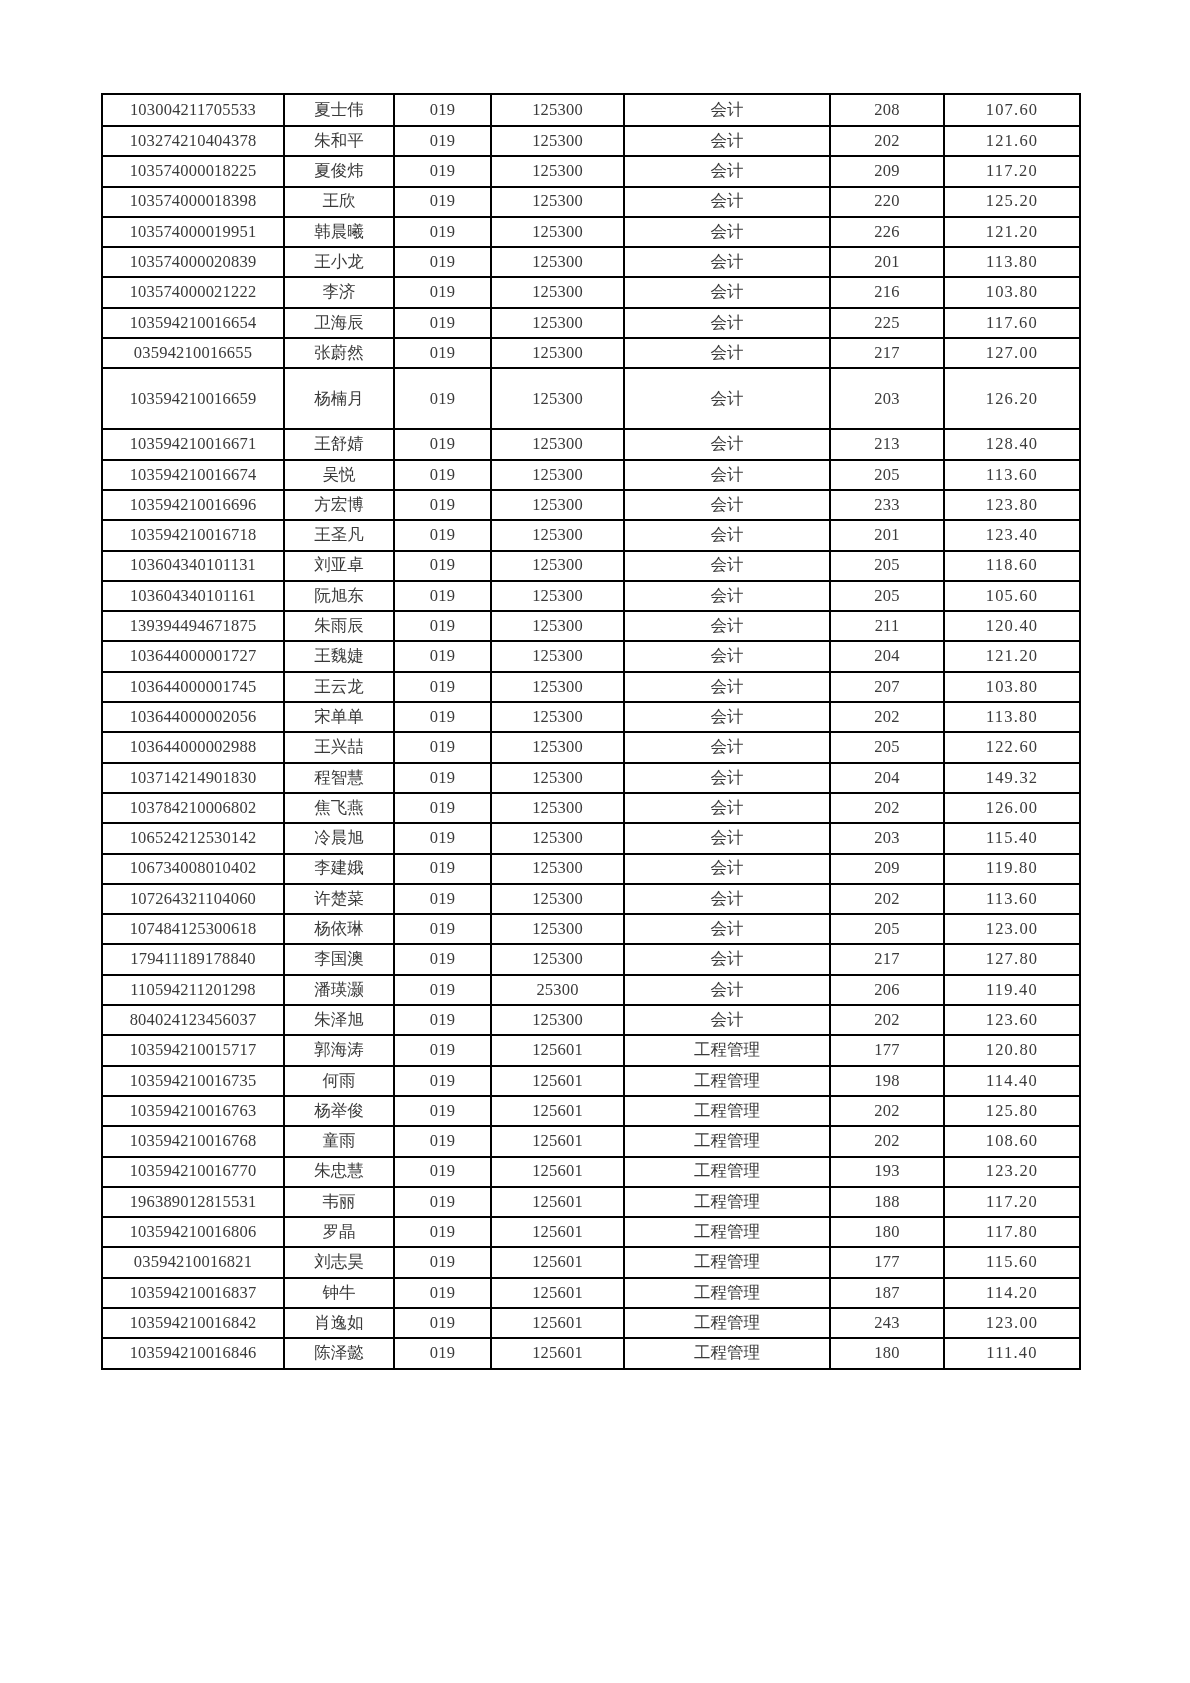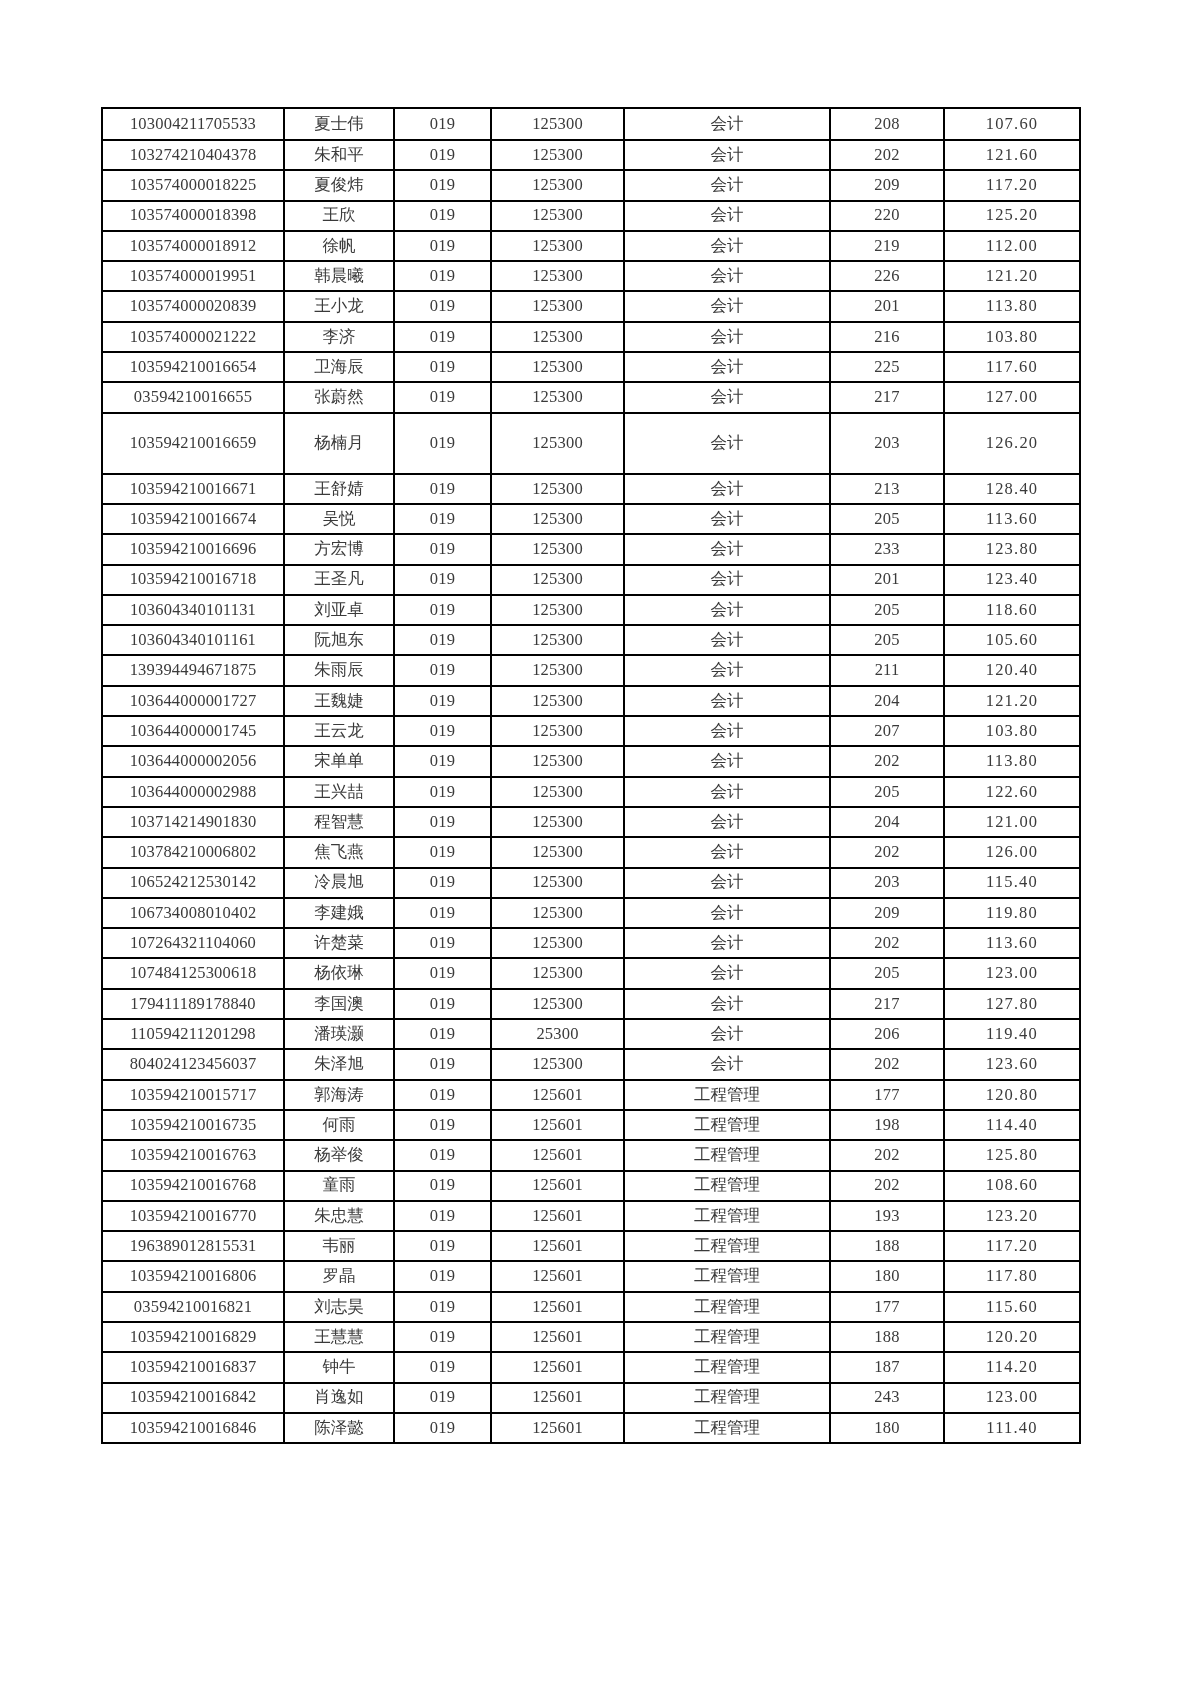--- a/index.html
+++ b/index.html
@@ -11,21 +11,21 @@
       width: 1190px;
       height: 1683px;
       position: relative;
       overflow: hidden;
       font-family: "Liberation Serif", "DejaVu Serif", serif;
       color: #3a3a3a;
     }
     #score-table {
       position: absolute;
       left: 101px;
-      top: 107px;
+      top: 93px;
       border-collapse: collapse;
       table-layout: fixed;
       width: 978px;
     }
     #score-table td {
       border: 2px solid #000000;
       text-align: center;
       vertical-align: middle;
       font-size: 16.5px;
       height: 28.3px;
@@ -90,29 +90,20 @@
       <tr>
         <td class="num">103574000018398</td>
         <td>王欣</td>
         <td class="num">019</td>
         <td class="num">125300</td>
         <td>会计</td>
         <td class="num">220</td>
         <td class="score">125.20</td>
       </tr>
       <tr>
-        <td class="num">103574000018912</td>
-        <td>徐帆</td>
-        <td class="num">019</td>
-        <td class="num">125300</td>
-        <td>会计</td>
-        <td class="num">219</td>
-        <td class="score">112.00</td>
-      </tr>
-      <tr>
         <td class="num">103574000019951</td>
         <td>韩晨曦</td>
         <td class="num">019</td>
         <td class="num">125300</td>
         <td>会计</td>
         <td class="num">226</td>
         <td class="score">121.20</td>
       </tr>
       <tr>
         <td class="num">103574000020839</td>
@@ -258,21 +249,21 @@
         <td class="num">205</td>
         <td class="score">122.60</td>
       </tr>
       <tr>
         <td class="num">103714214901830</td>
         <td>程智慧</td>
         <td class="num">019</td>
         <td class="num">125300</td>
         <td>会计</td>
         <td class="num">204</td>
-        <td class="score">121.00</td>
+        <td class="score">149.32</td>
       </tr>
       <tr>
         <td class="num">103784210006802</td>
         <td>焦飞燕</td>
         <td class="num">019</td>
         <td class="num">125300</td>
         <td>会计</td>
         <td class="num">202</td>
         <td class="score">126.00</td>
       </tr>
@@ -403,29 +394,20 @@
         <td class="score">117.80</td>
       </tr>
       <tr>
         <td class="num">03594210016821</td>
         <td>刘志昊</td>
         <td class="num">019</td>
         <td class="num">125601</td>
         <td>工程管理</td>
         <td class="num">177</td>
         <td class="score">115.60</td>
-      </tr>
-      <tr>
-        <td class="num">103594210016829</td>
-        <td>王慧慧</td>
-        <td class="num">019</td>
-        <td class="num">125601</td>
-        <td>工程管理</td>
-        <td class="num">188</td>
-        <td class="score">120.20</td>
       </tr>
       <tr>
         <td class="num">103594210016837</td>
         <td>钟牛</td>
         <td class="num">019</td>
         <td class="num">125601</td>
         <td>工程管理</td>
         <td class="num">187</td>
         <td class="score">114.20</td>
       </tr>

